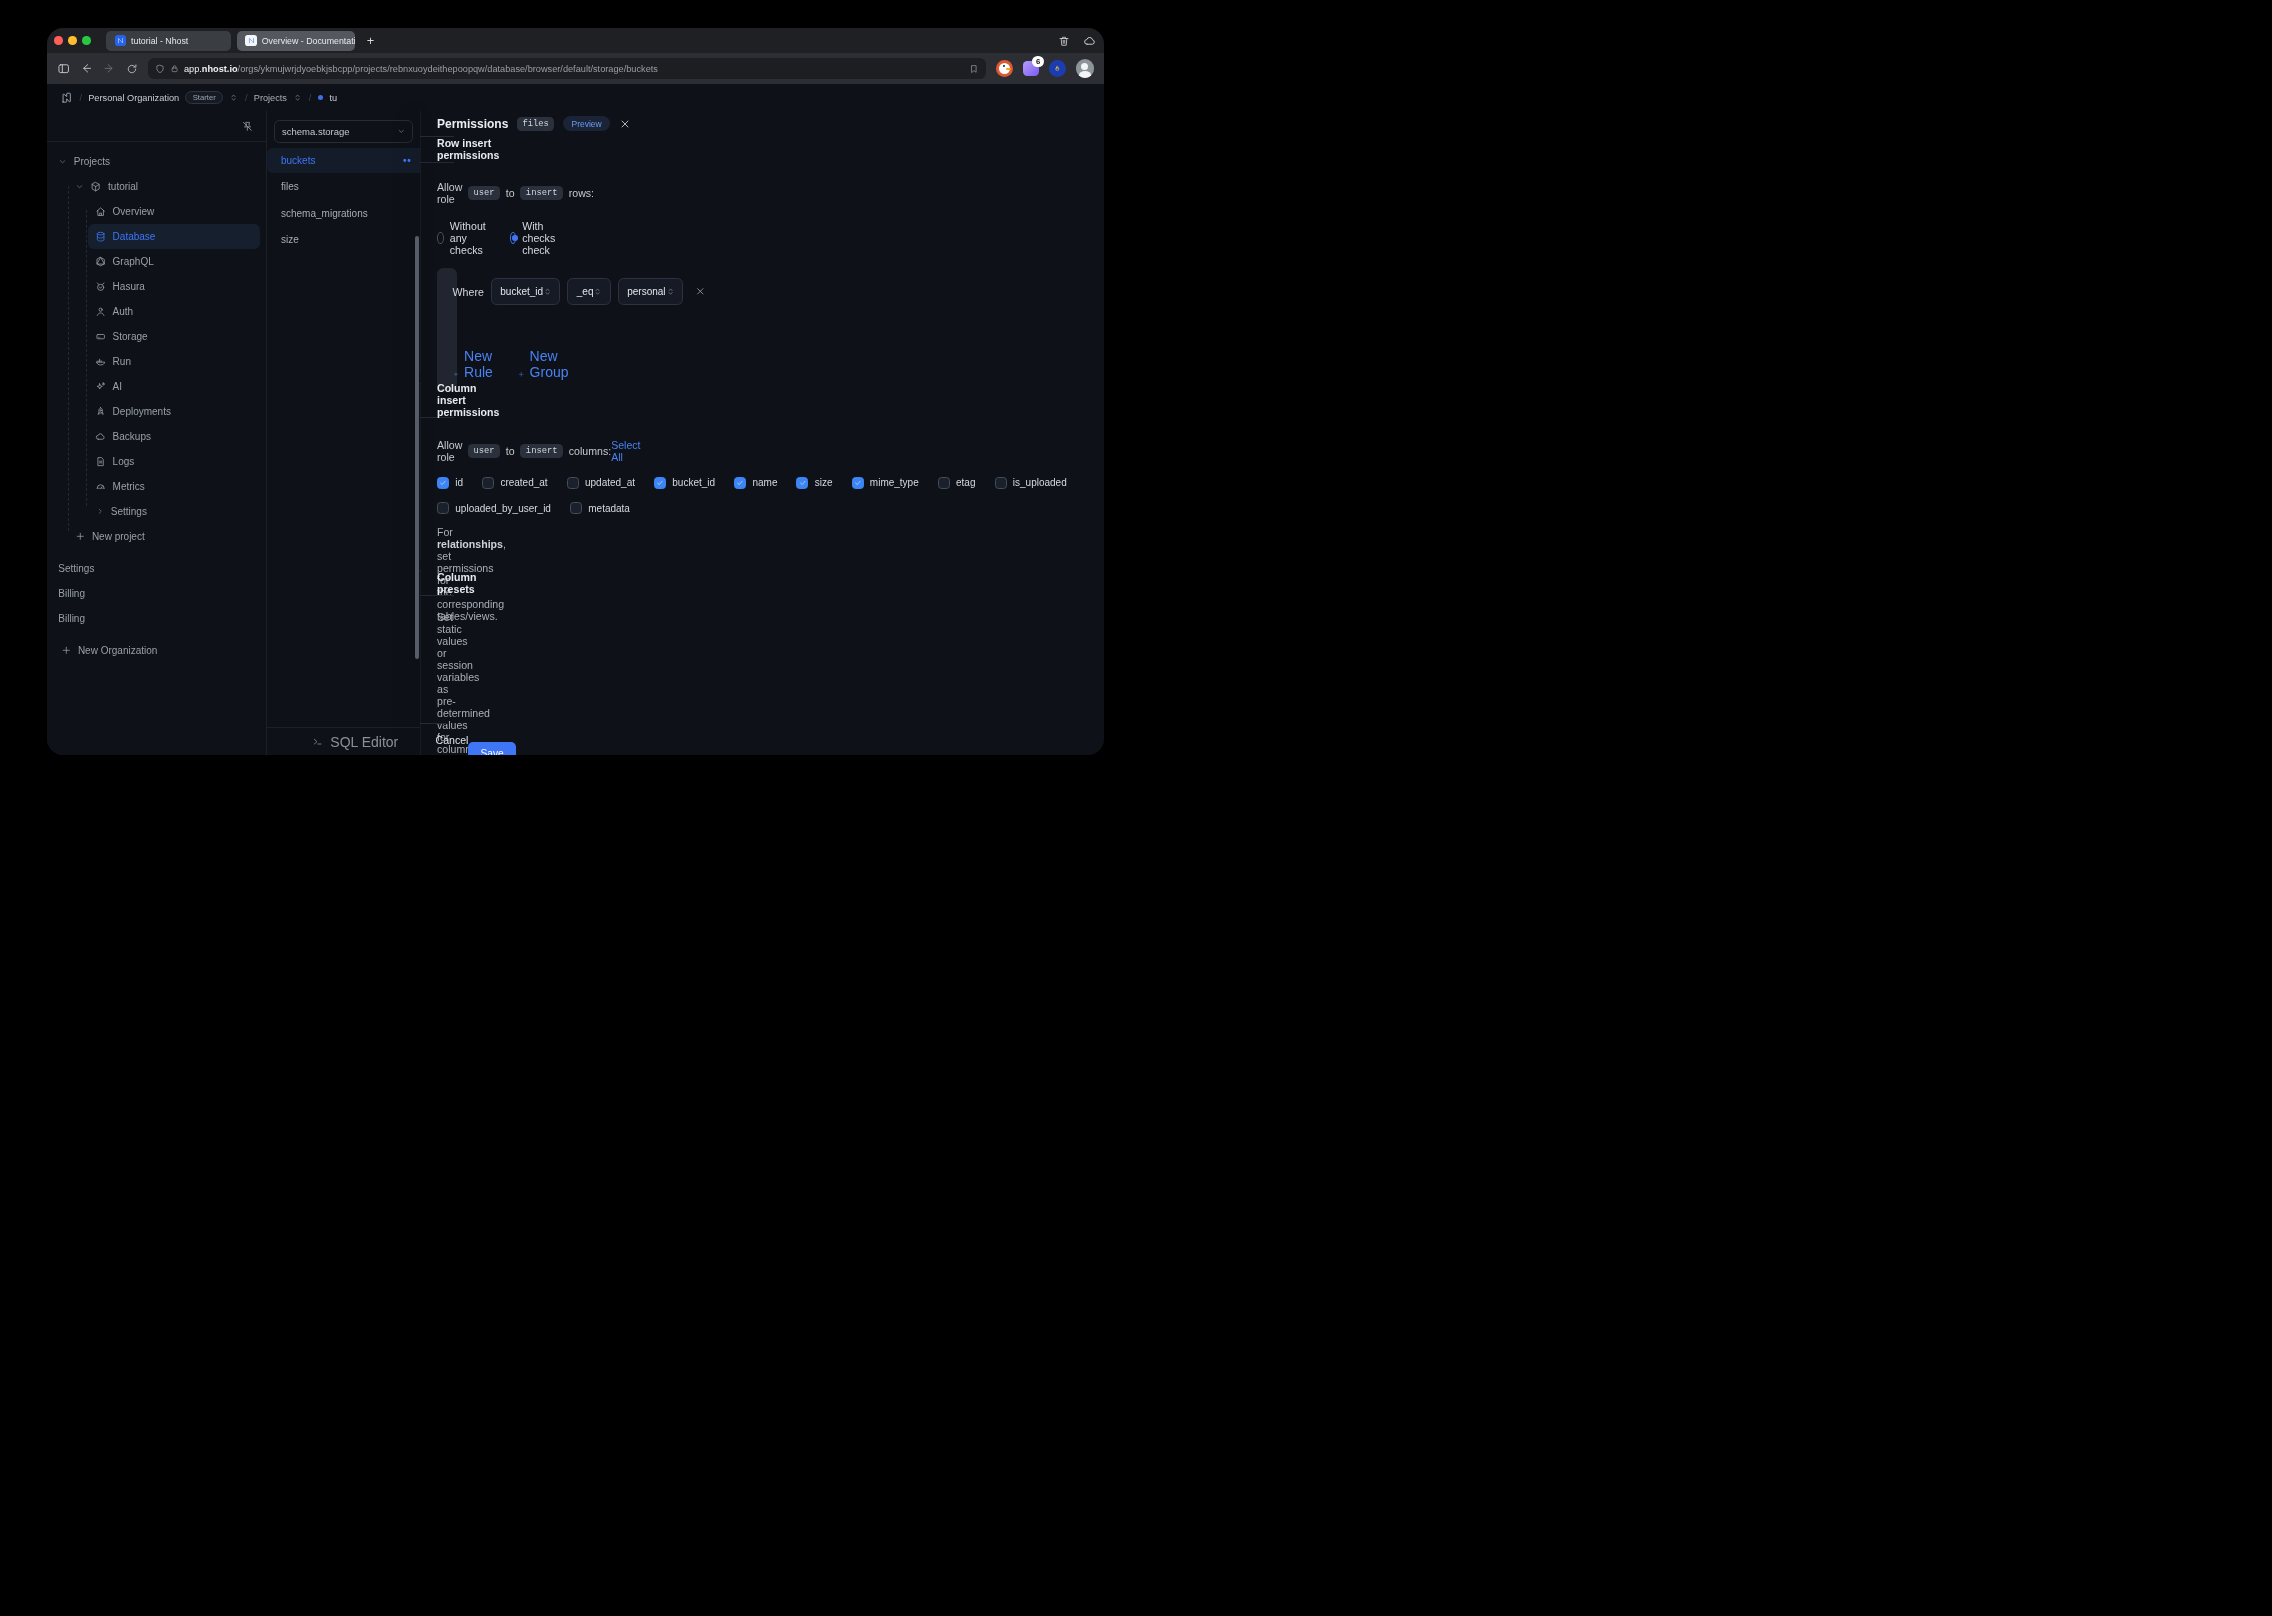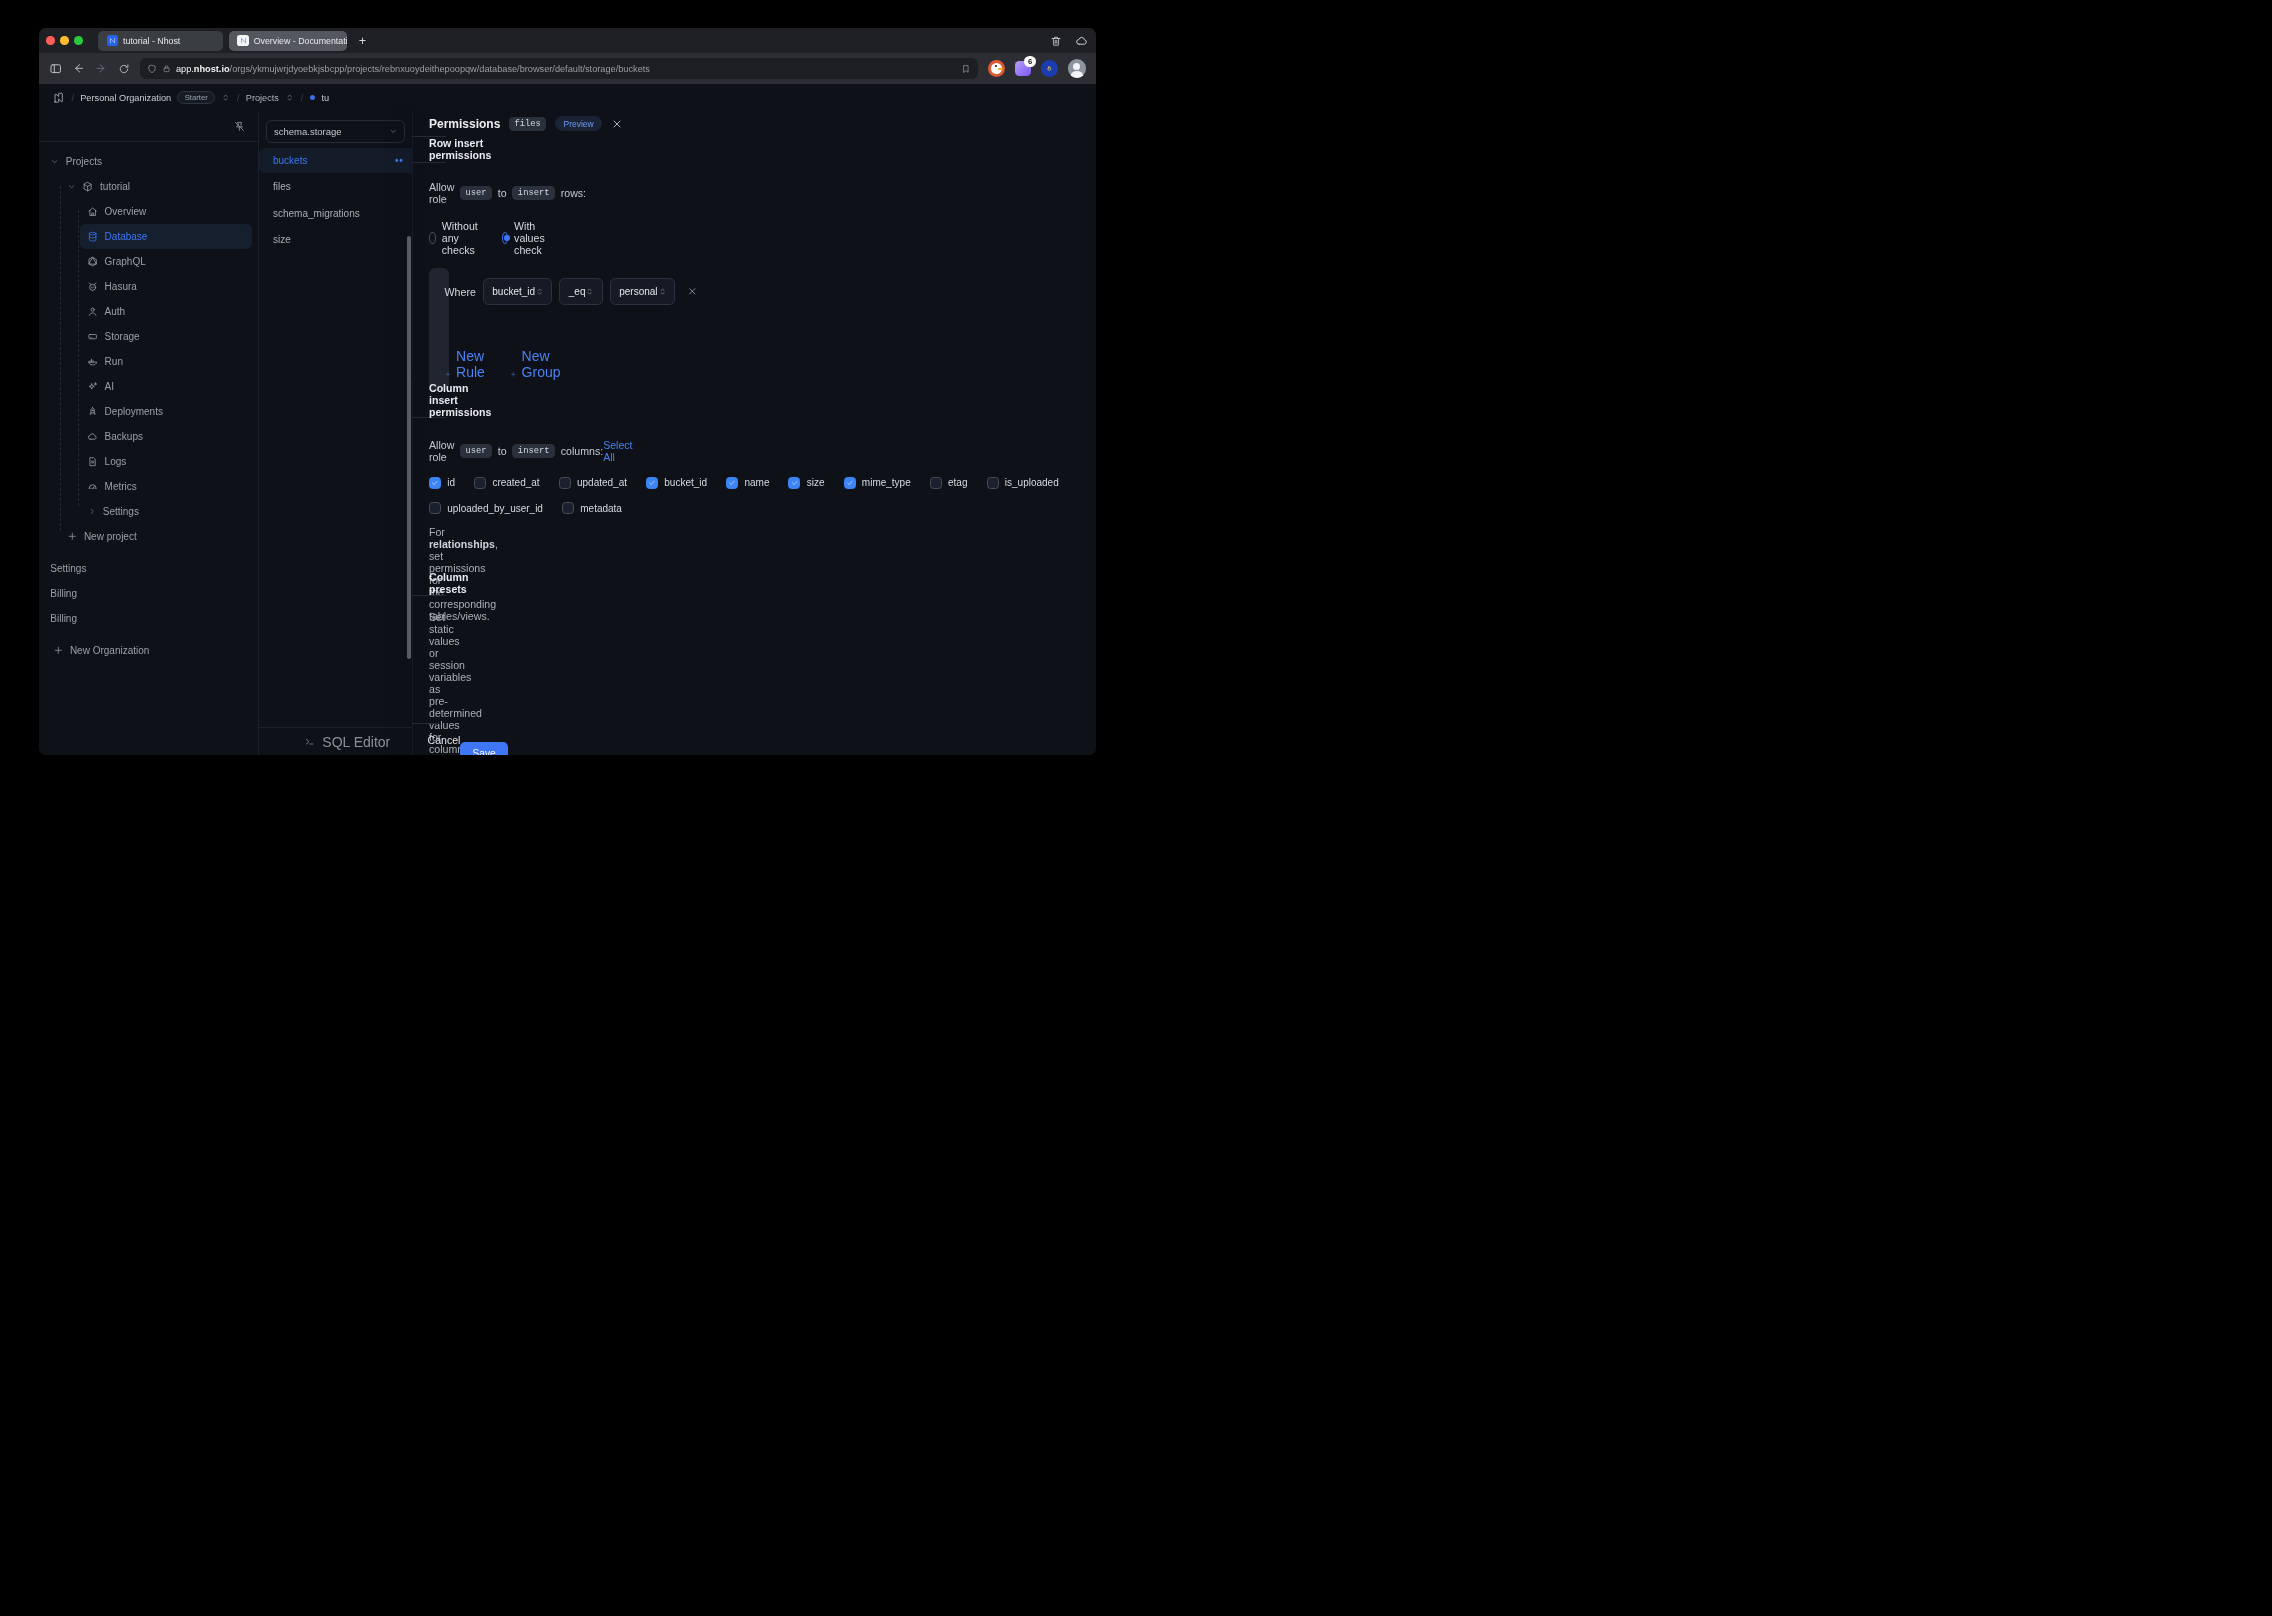--- a/index.html
+++ b/index.html
@@ -1,17 +1,17 @@
 <!DOCTYPE html>
 <html style="font-size:11.3px"><head>
 <meta charset="utf-8">
 <style>
   * { margin:0; padding:0; box-sizing:border-box; }
   html,body { width:1136px; height:808px; background:#000; font-family:"Liberation Sans", sans-serif; overflow:hidden; }
-  .window { position:absolute; left:39px; top:28px; width:1057px; height:727px; border-radius:7px; overflow:hidden; background:#0e1117; box-shadow:0 14px 42px rgba(0,0,0,.8); }
+  .window { position:absolute; left:47px; top:28px; width:1057px; height:727px; border-radius:16px; overflow:hidden; background:#0e1117; box-shadow:0 14px 42px rgba(0,0,0,.8); }
 
   
   .tabbar { height:25px; background:#1e2024; display:flex; align-items:center; padding:0 7px; gap:5.6px; }
   .traffic { display:flex; gap:5.6px; margin-right:10px; }
   .traffic i { width:8.5px; height:8.5px; border-radius:50%; display:block; }
   .t-red { background:#ff5f57; } .t-yellow { background:#febc2e; } .t-green { background:#28c840; }
   .tab { height:20px; border-radius:5px; display:flex; align-items:center; gap:5px; padding:0 8.5px; font-size:8.8px; color:#e8eaed; max-width:125px; overflow:hidden; white-space:nowrap; }
   .tab.active { background:#3a3d42; width:125px; }
   .tab.inactive { background:#54575d; width:118px; }
   .favicon { width:11.3px; height:11.3px; border-radius:2.8px; flex:0 0 11.3px; display:flex; align-items:center; justify-content:center; }
@@ -518,21 +518,21 @@
               <span class="code-badge">insert</span>
               <span>rows:</span>
             </div>
             <div class="radios">
               <span class="radio">
                 <i class="r-dot"></i>
                 <span>Without any checks</span>
               </span>
               <span class="radio on">
                 <i class="r-dot"></i>
-                <span>With values check</span>
+                <span>With checks check</span>
               </span>
             </div>
             <div class="rulebox">
               <div class="where-row">
                 <span class="where-lbl">Where</span>
                 <div class="sel w-field">
                   <span>bucket_id</span>
                   <span class="ud" style="display:flex">
                       <svg class="ic" width="9.2" height="9.2" viewBox="0 0 24 24">
                         <path d="M8 9.5L12 5l4 4.5M8 14.5l4 4.5 4-4.5"></path>

